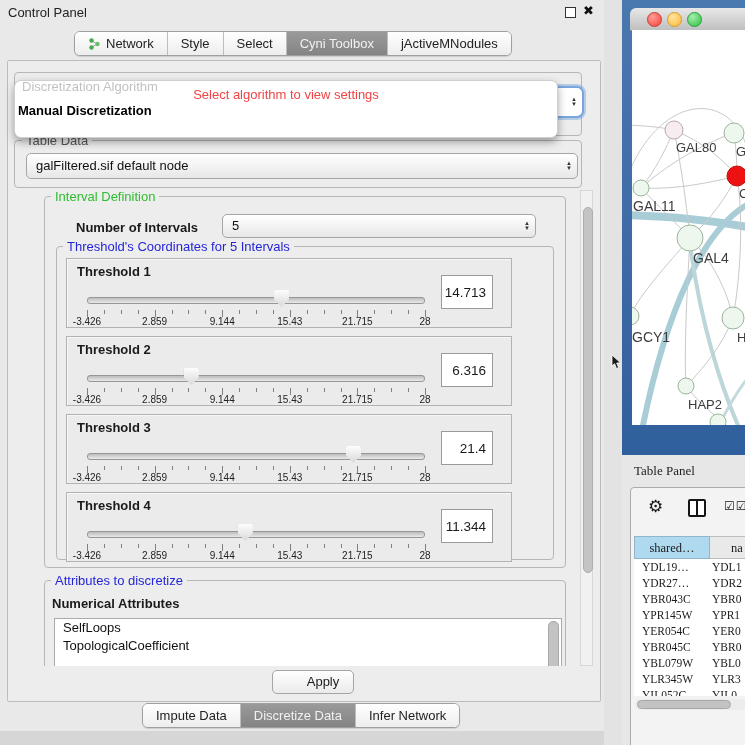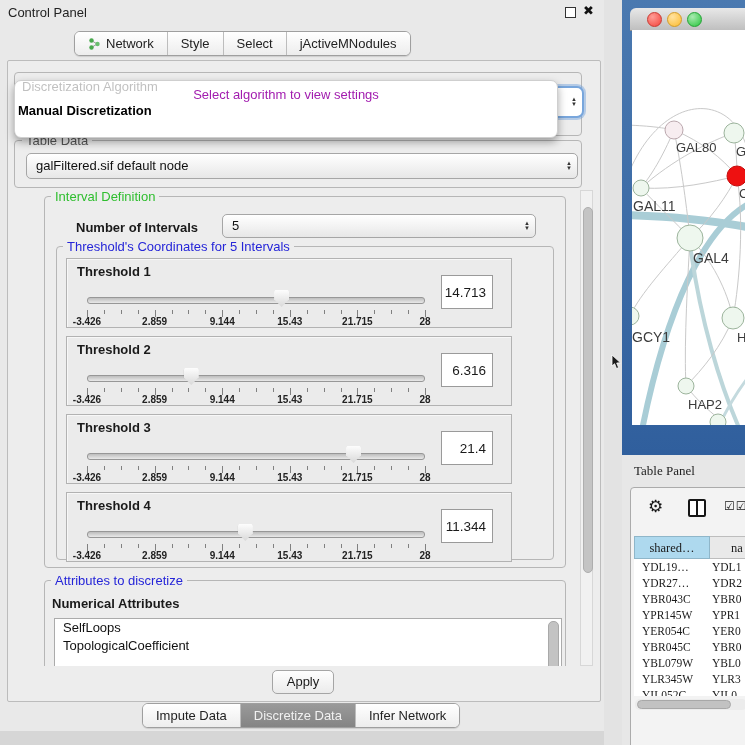--- a/index.html
+++ b/index.html
@@ -25,21 +25,21 @@
     border:1px solid #bcbcbc;border-radius:2px;}
   .groupbox{position:absolute;border:1px solid #b6b6b6;border-radius:4px;}
   .grouplabel{position:absolute;font-size:13px;background:#ededed;padding:0 4px;white-space:nowrap;}
   .g-green{color:#2ebe2e;} .g-blue{color:#2525d8;} .g-gray{color:#555;}
   
   .focus-combo{position:absolute;left:546px;top:86px;width:34px;height:28px;background:#fff;
     border:2px solid #78a6dc;border-radius:7px;box-shadow:0 0 0 2px rgba(110,160,220,.45);z-index:1;}
   .popup{position:absolute;left:14px;top:80px;width:542px;height:56px;background:#fff;
     border:1px solid #cfcfcf;border-radius:7px;box-shadow:0 4px 9px rgba(0,0,0,.35);z-index:5;}
   .popup-ghost{position:absolute;left:22px;top:79px;font-size:13px;color:rgba(90,90,90,.38);z-index:6;}
-  .popup-placeholder{position:absolute;left:0;top:6px;width:100%;text-align:center;font-size:13px;color:#a21caf;}
+  .popup-placeholder{position:absolute;left:0;top:6px;width:100%;text-align:center;font-size:13px;color:#ef4444;}
   .popup-opt{position:absolute;left:3px;font-size:13px;color:#000;white-space:nowrap;}
   .popup-opt.b{font-weight:bold;}
   
   .combo{position:absolute;background:linear-gradient(#ffffff,#e7e7e7);border:1px solid #a6a6a6;border-radius:5px;
     font-size:13px;line-height:24px;padding-left:9px;color:#111;box-sizing:border-box;}
   .stepper{position:absolute;right:5px;top:0;bottom:0;display:flex;flex-direction:column;justify-content:center;
     font-size:6px;color:#333;line-height:5px;text-align:center;}
   
   .viewport{position:absolute;left:14px;top:190px;width:564px;height:476px;overflow:hidden;}
   .noi-label{position:absolute;left:62px;top:30px;font-size:13px;font-weight:bold;}
@@ -51,34 +51,34 @@
   .slider-track{position:absolute;left:0;right:0;top:5px;height:5px;border-radius:3px;
     background:linear-gradient(#bdbdbd,#e9e9e9);border:1px solid #979797;}
   .slider-thumb{position:absolute;top:-2px;width:15px;height:17px;
     background:linear-gradient(#fdfdfd,#d9d9d9);
     clip-path:polygon(8% 0,92% 0,100% 12%,100% 55%,50% 100%,0 55%,0 12%);
     filter:drop-shadow(0 0 1px #777);}
   .slider-scale{position:absolute;left:20px;top:51px;width:338px;height:8px;}
   .tick{position:absolute;top:0;width:1px;background:#808080;}
   .tick{height:4px;} .tick.major{height:7px;}
   .tick-labels{position:absolute;left:20px;top:57px;width:338px;height:10px;}
-  .tick-label{position:absolute;transform:translateX(-50%);font-size:10px;font-weight:bold;color:#222;white-space:nowrap;}
+  .tick-label{position:absolute;transform:translateX(-50%);font-size:10px;font-weight:normal;color:#222;white-space:nowrap;}
   .thr-value{position:absolute;left:374px;top:16px;width:52px;height:34px;background:#fff;border:1px solid #9a9a9a;
     font-size:13.5px;line-height:34px;text-align:right;padding-right:6px;box-sizing:border-box;}
   
   .attr-heading{position:absolute;left:38px;top:406px;font-size:13px;font-weight:bold;}
   .attr-list{position:absolute;left:40px;top:428px;width:506px;height:60px;background:#fff;border:1px solid #ababab;}
   .attr-item{font-size:13px;line-height:18px;padding-left:8px;color:#111;}
   .attr-sb{position:absolute;right:2px;top:2px;width:9px;height:52px;background:#c3c3c3;border:1px solid #a9a9a9;border-radius:5px;}
   
   .vsb-track{position:absolute;left:580px;top:190px;width:13px;height:476px;background:#f1f1f1;border:1px solid #d7d7d7;box-sizing:border-box;}
   .vsb-thumb{position:absolute;left:2px;top:16px;width:8px;height:364px;background:#c4c4c4;border:1px solid #aeaeae;border-radius:5px;}
   
   .apply-btn{position:absolute;left:272px;top:670px;width:60px;height:22px;background:linear-gradient(#fefefe,#ebebeb);
-    border:1px solid #a5a5a5;border-radius:5px;font-size:13px;text-align:center;line-height:21px;}
+    border:1px solid #a5a5a5;border-radius:5px;font-size:13px;text-align:center;line-height:21px;padding-left:20px;}
   .below-strip{position:absolute;left:0;top:731px;width:604px;height:14px;background:#d6d6d6;}
   
   .desktop-gap{position:absolute;left:604px;top:0;width:18px;height:745px;background:#e3e3e3;}
   .net-window{position:absolute;left:622px;top:0;width:123px;height:455px;
     background:linear-gradient(#4a79b0,#305f9d);}
   .net-titlebar{position:absolute;left:8px;top:8px;right:0;height:22px;border-radius:6px 0 0 0;
     background:linear-gradient(#e8e8e8,#bfbfbf);border-bottom:1px solid #8f8f8f;}
   .tl{position:absolute;top:4px;width:13px;height:13px;border-radius:50%;}
   .tl.red{left:17px;background:radial-gradient(circle at 35% 30%,#ff9d96,#f4423a);border:1px solid #c93a32;}
   .tl.yellow{left:37px;background:radial-gradient(circle at 35% 30%,#ffe2a0,#fdbb2f);border:1px solid #d39c28;}
@@ -124,20 +124,23 @@
           <circle cx="3.5" cy="10.5" r="2.2" fill="#49a94d"></circle>
           <circle cx="9.5" cy="7" r="2.2" fill="#6abf6e"></circle>
         </svg>
         <span>Network</span>
       </div>
       <div class="seg">
           <span>Style</span>
         </div>
       <div class="seg">
           <span>Select</span>
+        </div>
+      <div class="seg sel">
+          <span>Cyni Toolbox</span>
         </div>
       <div class="seg">
           <span>jActiveMNodules</span>
         </div>
     </div>
 
     <div class="main-panel"></div>
 
     <div class="groupbox" style="left:14px;top:72px;width:566px;height:62px;"></div>
     <div class="focus-combo">

